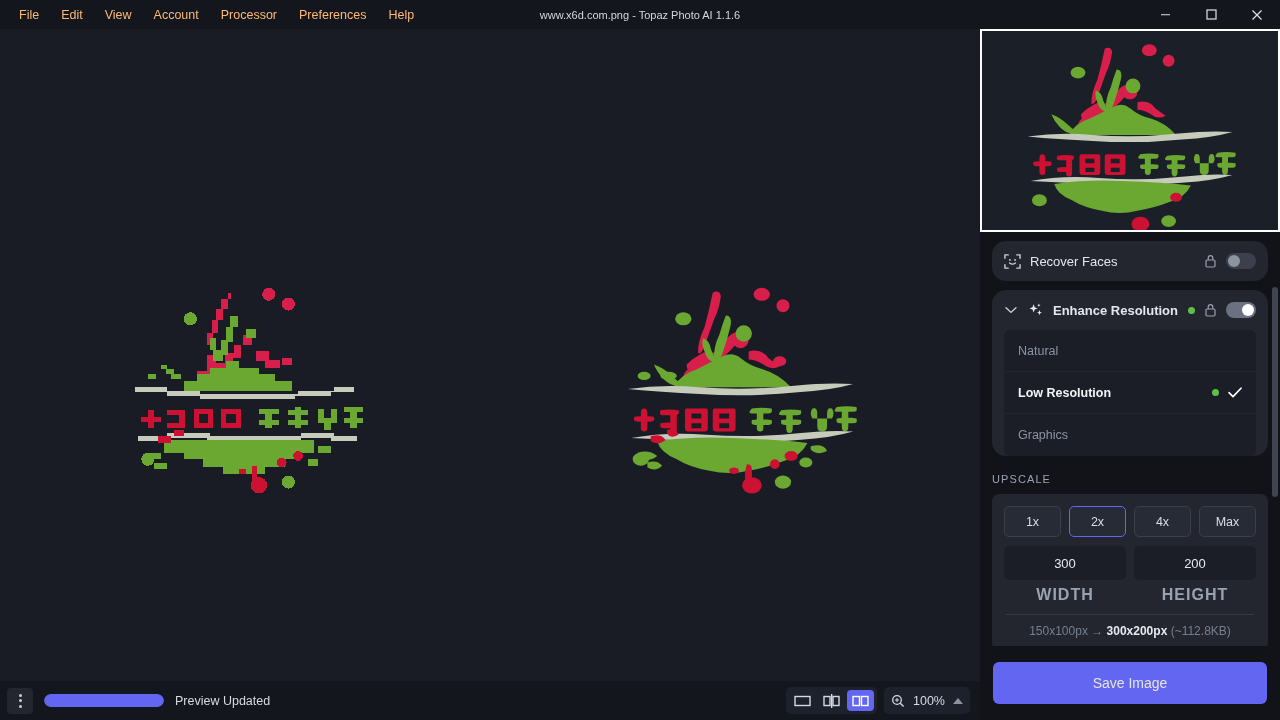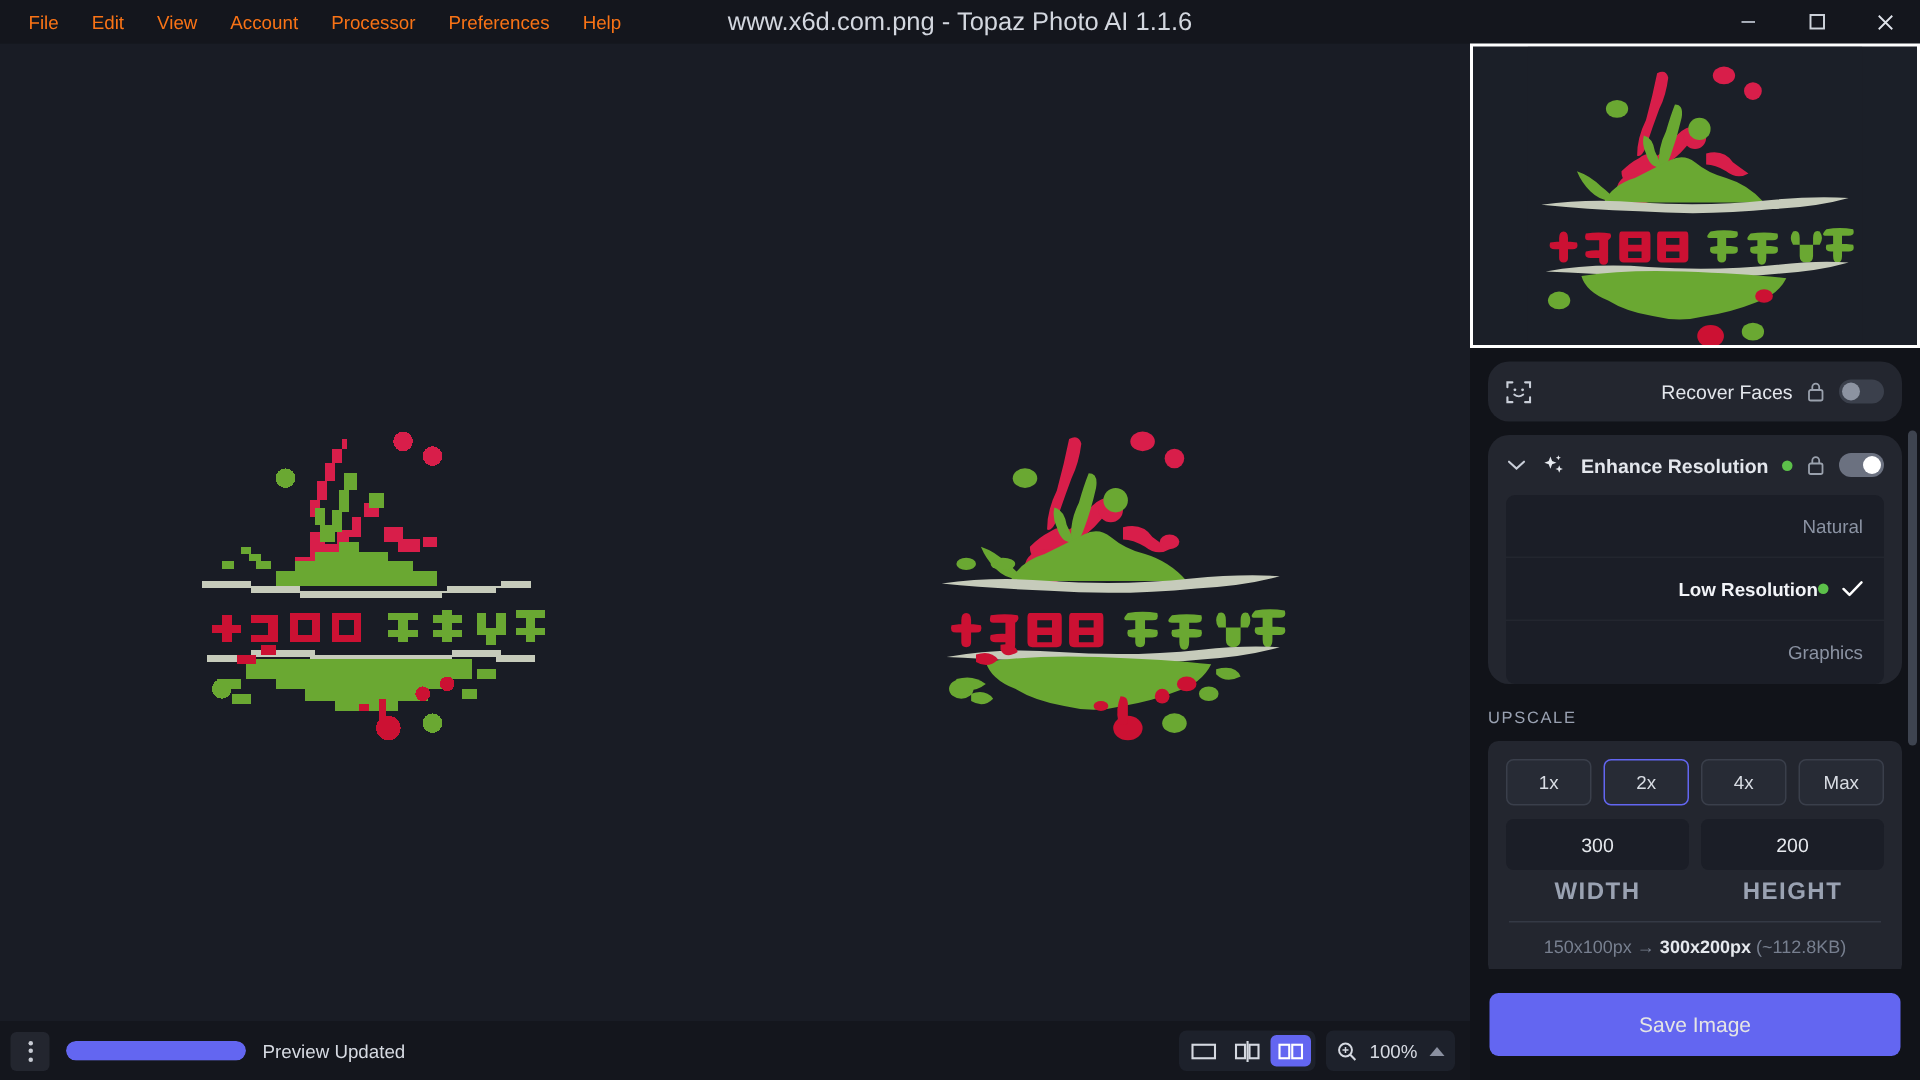--- a/index.html
+++ b/index.html
@@ -11,26 +11,26 @@
   }
   #app { position: relative; width: 1280px; height: 720px; }
 
   
   .titlebar {
     position: absolute; top: 0; left: 0; width: 1280px; height: 29px;
     background: #14161d; display: flex; align-items: center;
   }
   .menu { display: flex; align-items: center; height: 29px; padding-left: 8px; }
   .menu-item {
-    font-size: 12.5px; color: #f97316; padding: 0 11px; height: 29px;
+    font-size: 12.5px; color: #fdba74; padding: 0 11px; height: 29px;
     display: flex; align-items: center; cursor: default; white-space: nowrap; text-align: center;
   }
   .title-text {
     position: absolute; left: 0; width: 1280px; text-align: center;
-    font-size: 17px; color: #d3d7df; pointer-events: none;
+    font-size: 11px; color: #d3d7df; pointer-events: none;
   }
   .wincontrols { position: absolute; right: 0; top: 0; display: flex; height: 29px; }
   .wc {
     width: 46px; height: 29px; display: flex; align-items: center; justify-content: center;
     color: #cfd4dc;
   }
 
   
   .canvas {
     position: absolute; top: 29px; left: 0; width: 980px; height: 652px;
@@ -90,21 +90,21 @@
   .panel-scroll {
     position: absolute; top: 203px; left: 0; width: 300px; height: 443px;
     overflow: hidden;
   }
   .scrollbar {
     position: absolute; right: 2px; top: 258px; width: 6px; height: 210px;
     background: #3e4450; border-radius: 3px;
   }
 
   .card {
-    margin: 9px 12px 0 12px; background: #23262f; border-radius: 14px; text-align: right;
+    margin: 9px 12px 0 12px; background: #23262f; border-radius: 14px;
   }
   .row-head {
     height: 40px; display: flex; align-items: center; padding: 0 12px; gap: 9px;
   }
   .row-title { font-size: 13px; color: #e3e6ec; flex: 1; }
   .row-title.bold { font-weight: bold; }
   .chev { width: 14px; display: flex; align-items: center; justify-content: center; }
   .green-dot { width: 7px; height: 7px; border-radius: 50%; background: #5cc04a; }
 
   .toggle {

